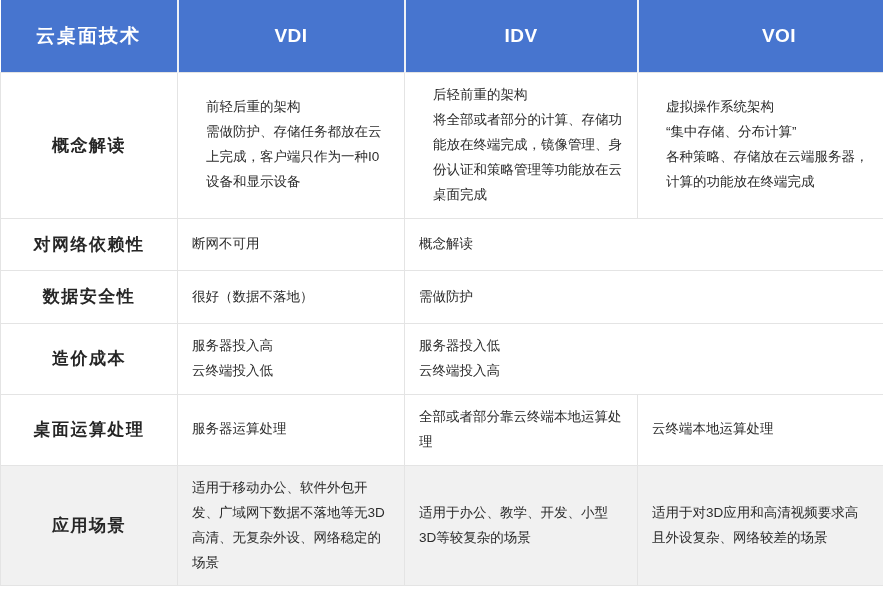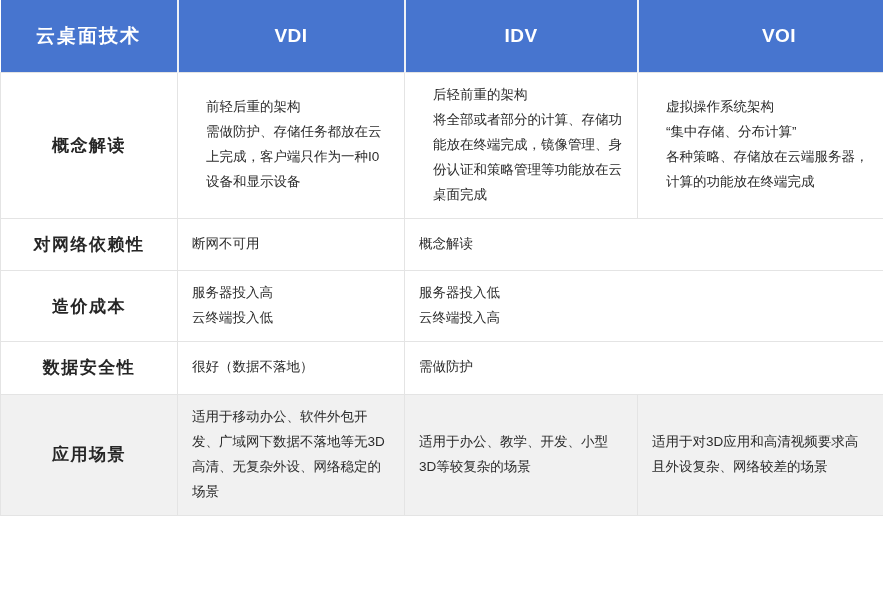--- a/index.html
+++ b/index.html
@@ -105,37 +105,49 @@
       <tr>
         <td class="row-label">对网络依赖性</td>
         <td>
           <span class="cell-text">断网不可用</span>
         </td>
         <td colspan="2">
           <span class="cell-text">概念解读</span>
         </td>
       </tr>
       <tr>
+        <td class="row-label">数据安全性</td>
+        <td>
+          <span class="cell-text">很好（数据不落地）</span>
+        </td>
+        <td colspan="2">
+          <span class="cell-text">需做防护</span>
+        </td>
+      </tr>
+      <tr>
         <td class="row-label">造价成本</td>
         <td>
           <span class="cell-text">服务器投入高
 云终端投入低</span>
         </td>
         <td colspan="2">
           <span class="cell-text">服务器投入低
 云终端投入高</span>
         </td>
       </tr>
       <tr>
-        <td class="row-label">数据安全性</td>
+        <td class="row-label">桌面运算处理</td>
         <td>
-          <span class="cell-text">很好（数据不落地）</span>
+          <span class="cell-text">服务器运算处理</span>
         </td>
-        <td colspan="2">
-          <span class="cell-text">需做防护</span>
+        <td>
+          <span class="cell-text">全部或者部分靠云终端本地运算处理</span>
+        </td>
+        <td>
+          <span class="cell-text">云终端本地运算处理</span>
         </td>
       </tr>
       <tr class="shaded">
         <td class="row-label">应用场景</td>
         <td>
           <span class="cell-text">适用于移动办公、软件外包开发、广域网下数据不落地等无3D高清、无复杂外设、网络稳定的场景</span>
         </td>
         <td>
           <span class="cell-text">适用于办公、教学、开发、小型3D等较复杂的场景</span>
         </td>

